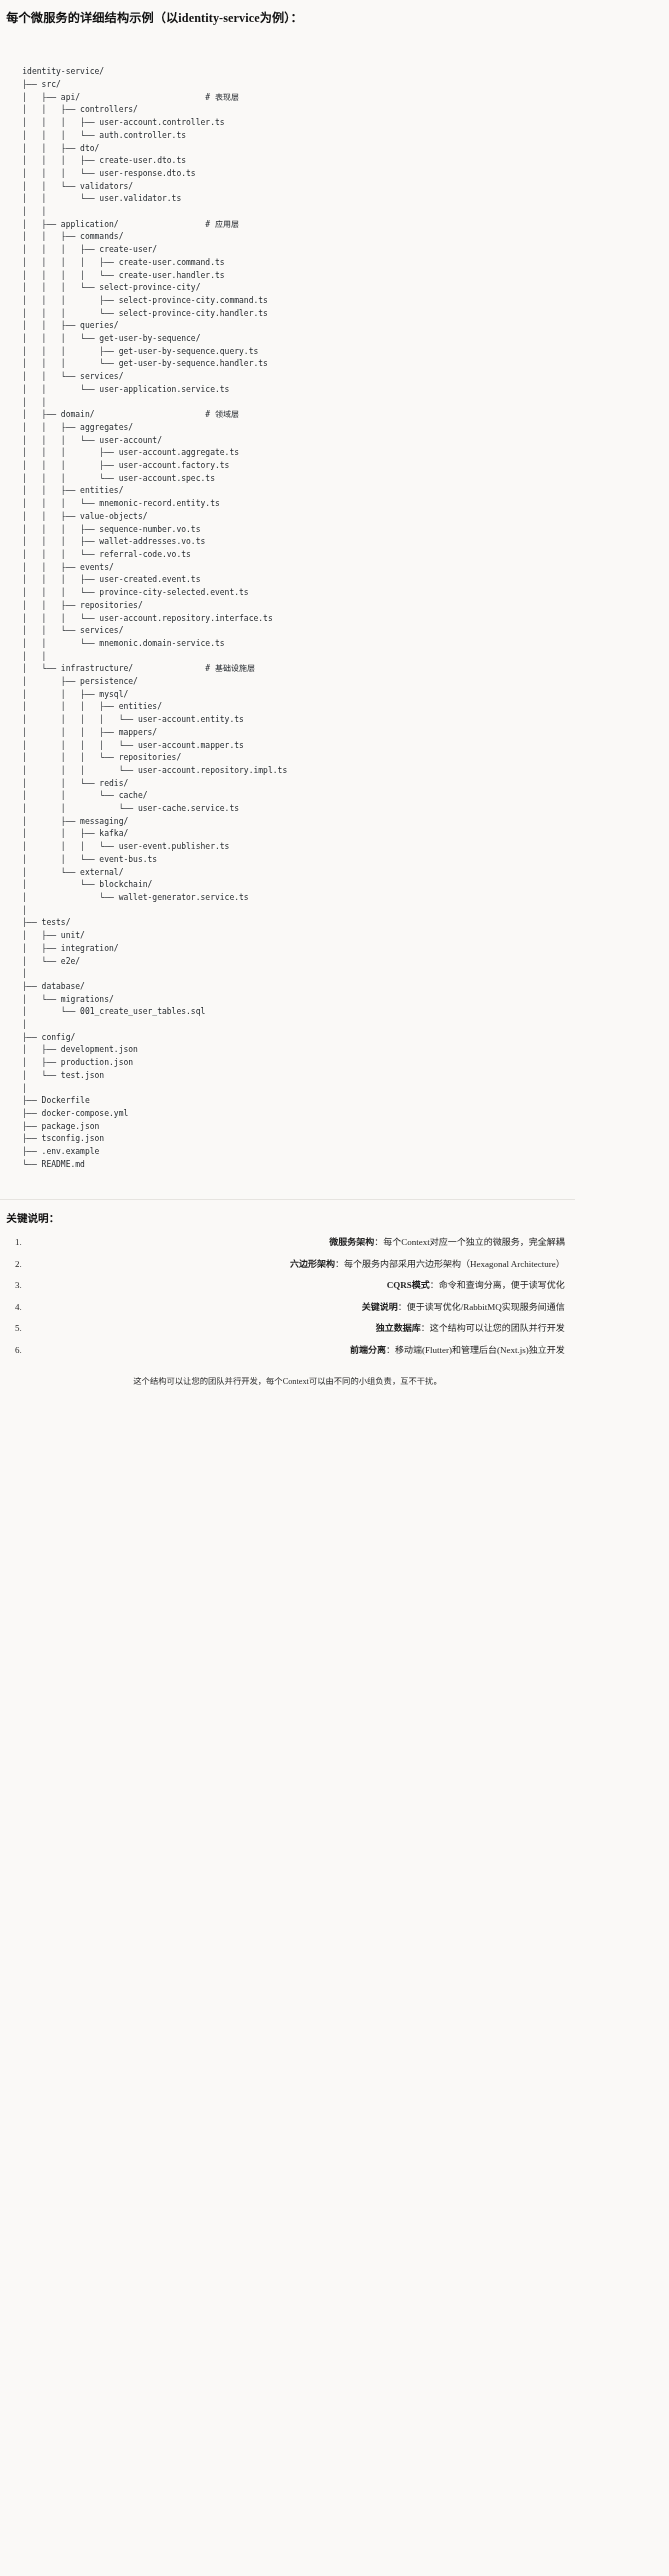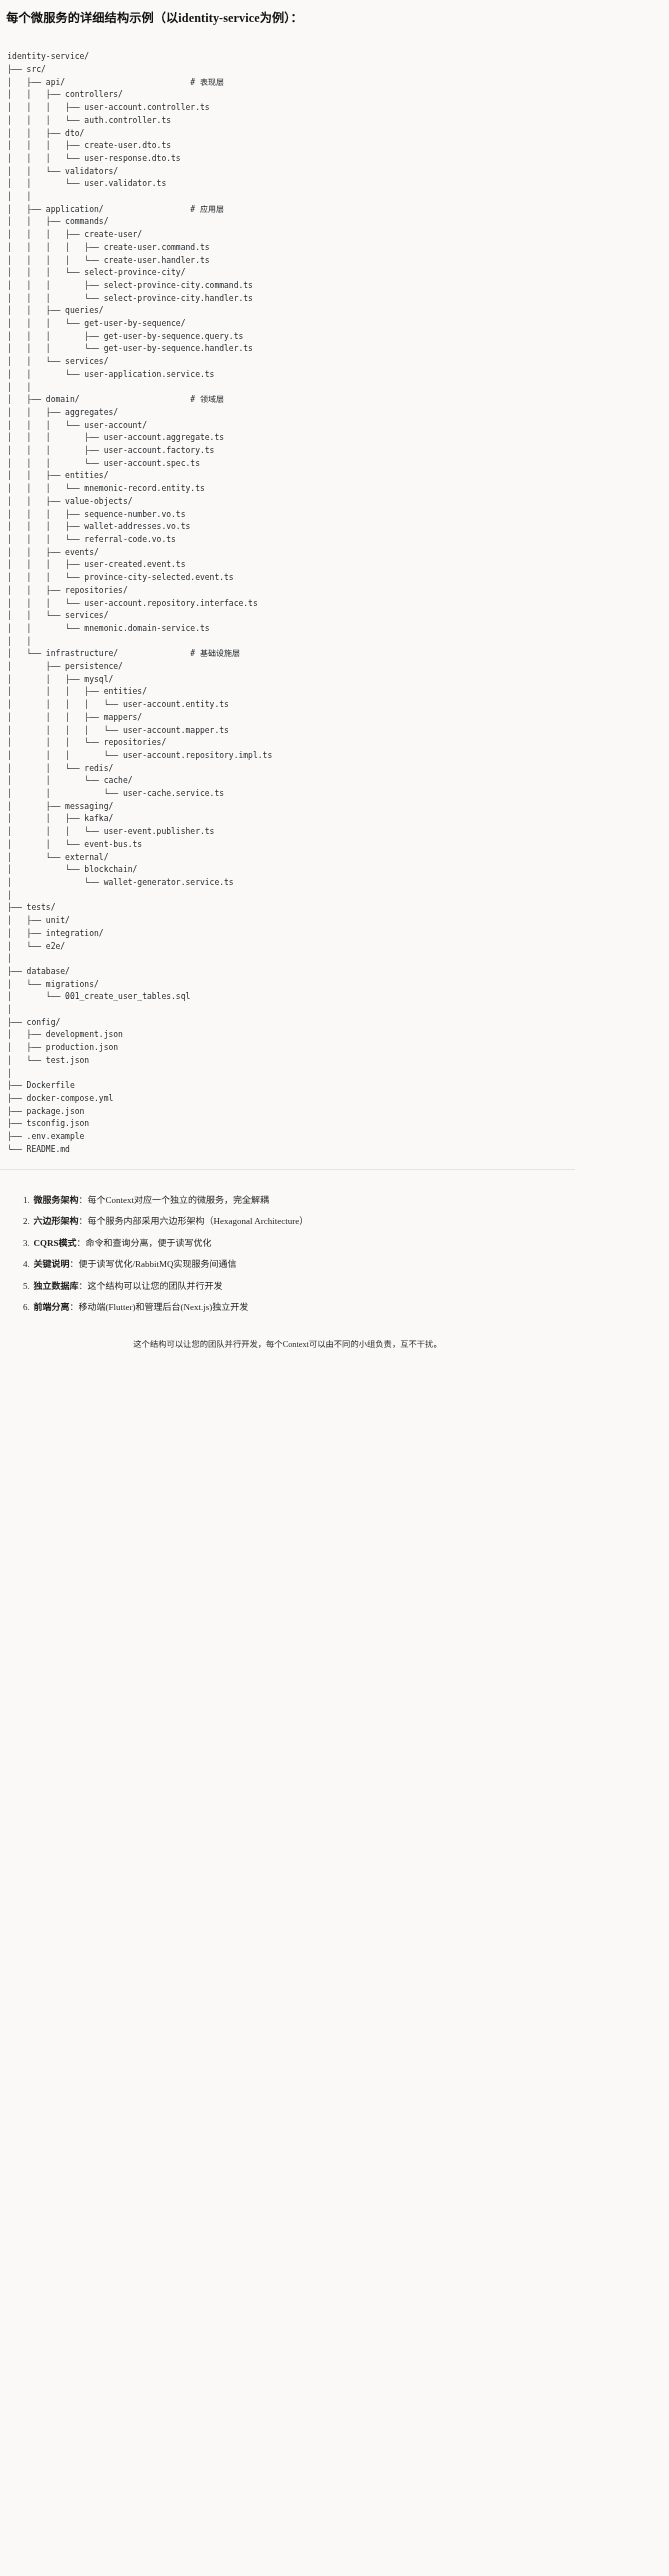--- a/index.html
+++ b/index.html
@@ -40,21 +40,21 @@
     width: 100%;
   }
 
   
   .code-block {
     background: #faf9f7;
     padding: 13.8px 6.3px 11.3px 6.3px;
     margin: 0;
   }
   pre.tree {
-    margin: 1px;
+    margin: 16px;
     font-family: "DejaVu Sans Mono", "Liberation Mono", monospace;
     font-size: 8px;
     line-height: 12.7px;
     color: #24292e;
     white-space: pre;
     tab-size: 4;
     overflow: visible;
   }
 
   
@@ -63,23 +63,24 @@
   }
   .kp-title {
     font-family: "Liberation Serif", "DejaVu Serif", serif;
     font-weight: bold;
     font-size: 10.6px;
     line-height: 1.5;
     color: #111111;
     margin: 0 0 8.8px 0;
   }
   ol.kp-list {
-    margin: 12px;
+    margin: 4px;
     padding: 0 0 0 13.8px;
     list-style: decimal;
+    text-align: right;
   }
   ol.kp-list li {
     font-family: "Liberation Serif", "DejaVu Serif", serif;
     font-size: 9px;
     line-height: 1.62;
     color: #1f1f1f;
     margin: 0 0 6.9px 0;
     padding-left: 1.3px;
   }
   ol.kp-list li b {
@@ -193,20 +194,21 @@
 ├── docker-compose.yml
 ├── package.json
 ├── tsconfig.json
 ├── .env.example
 └── README.md</pre>
   </div>
 
   <div class="rule"></div>
 
   <div class="keypoints">
+    <div class="kp-title">关键说明：</div>
     <ol class="kp-list" id="kp-list">
         <li><b>微服务架构</b><span class="kp-sep">：</span><span>每个Context对应一个独立的微服务，完全解耦</span></li>
         <li><b>六边形架构</b><span class="kp-sep">：</span><span>每个服务内部采用六边形架构（Hexagonal Architecture）</span></li>
         <li><b>CQRS模式</b><span class="kp-sep">：</span><span>命令和查询分离，便于读写优化</span></li>
         <li><b>关键说明</b><span class="kp-sep">：</span><span>便于读写优化/RabbitMQ实现服务间通信</span></li>
         <li><b>独立数据库</b><span class="kp-sep">：</span><span>这个结构可以让您的团队并行开发</span></li>
         <li><b>前端分离</b><span class="kp-sep">：</span><span>移动端(Flutter)和管理后台(Next.js)独立开发</span></li>
       </ol>
   </div>
 

